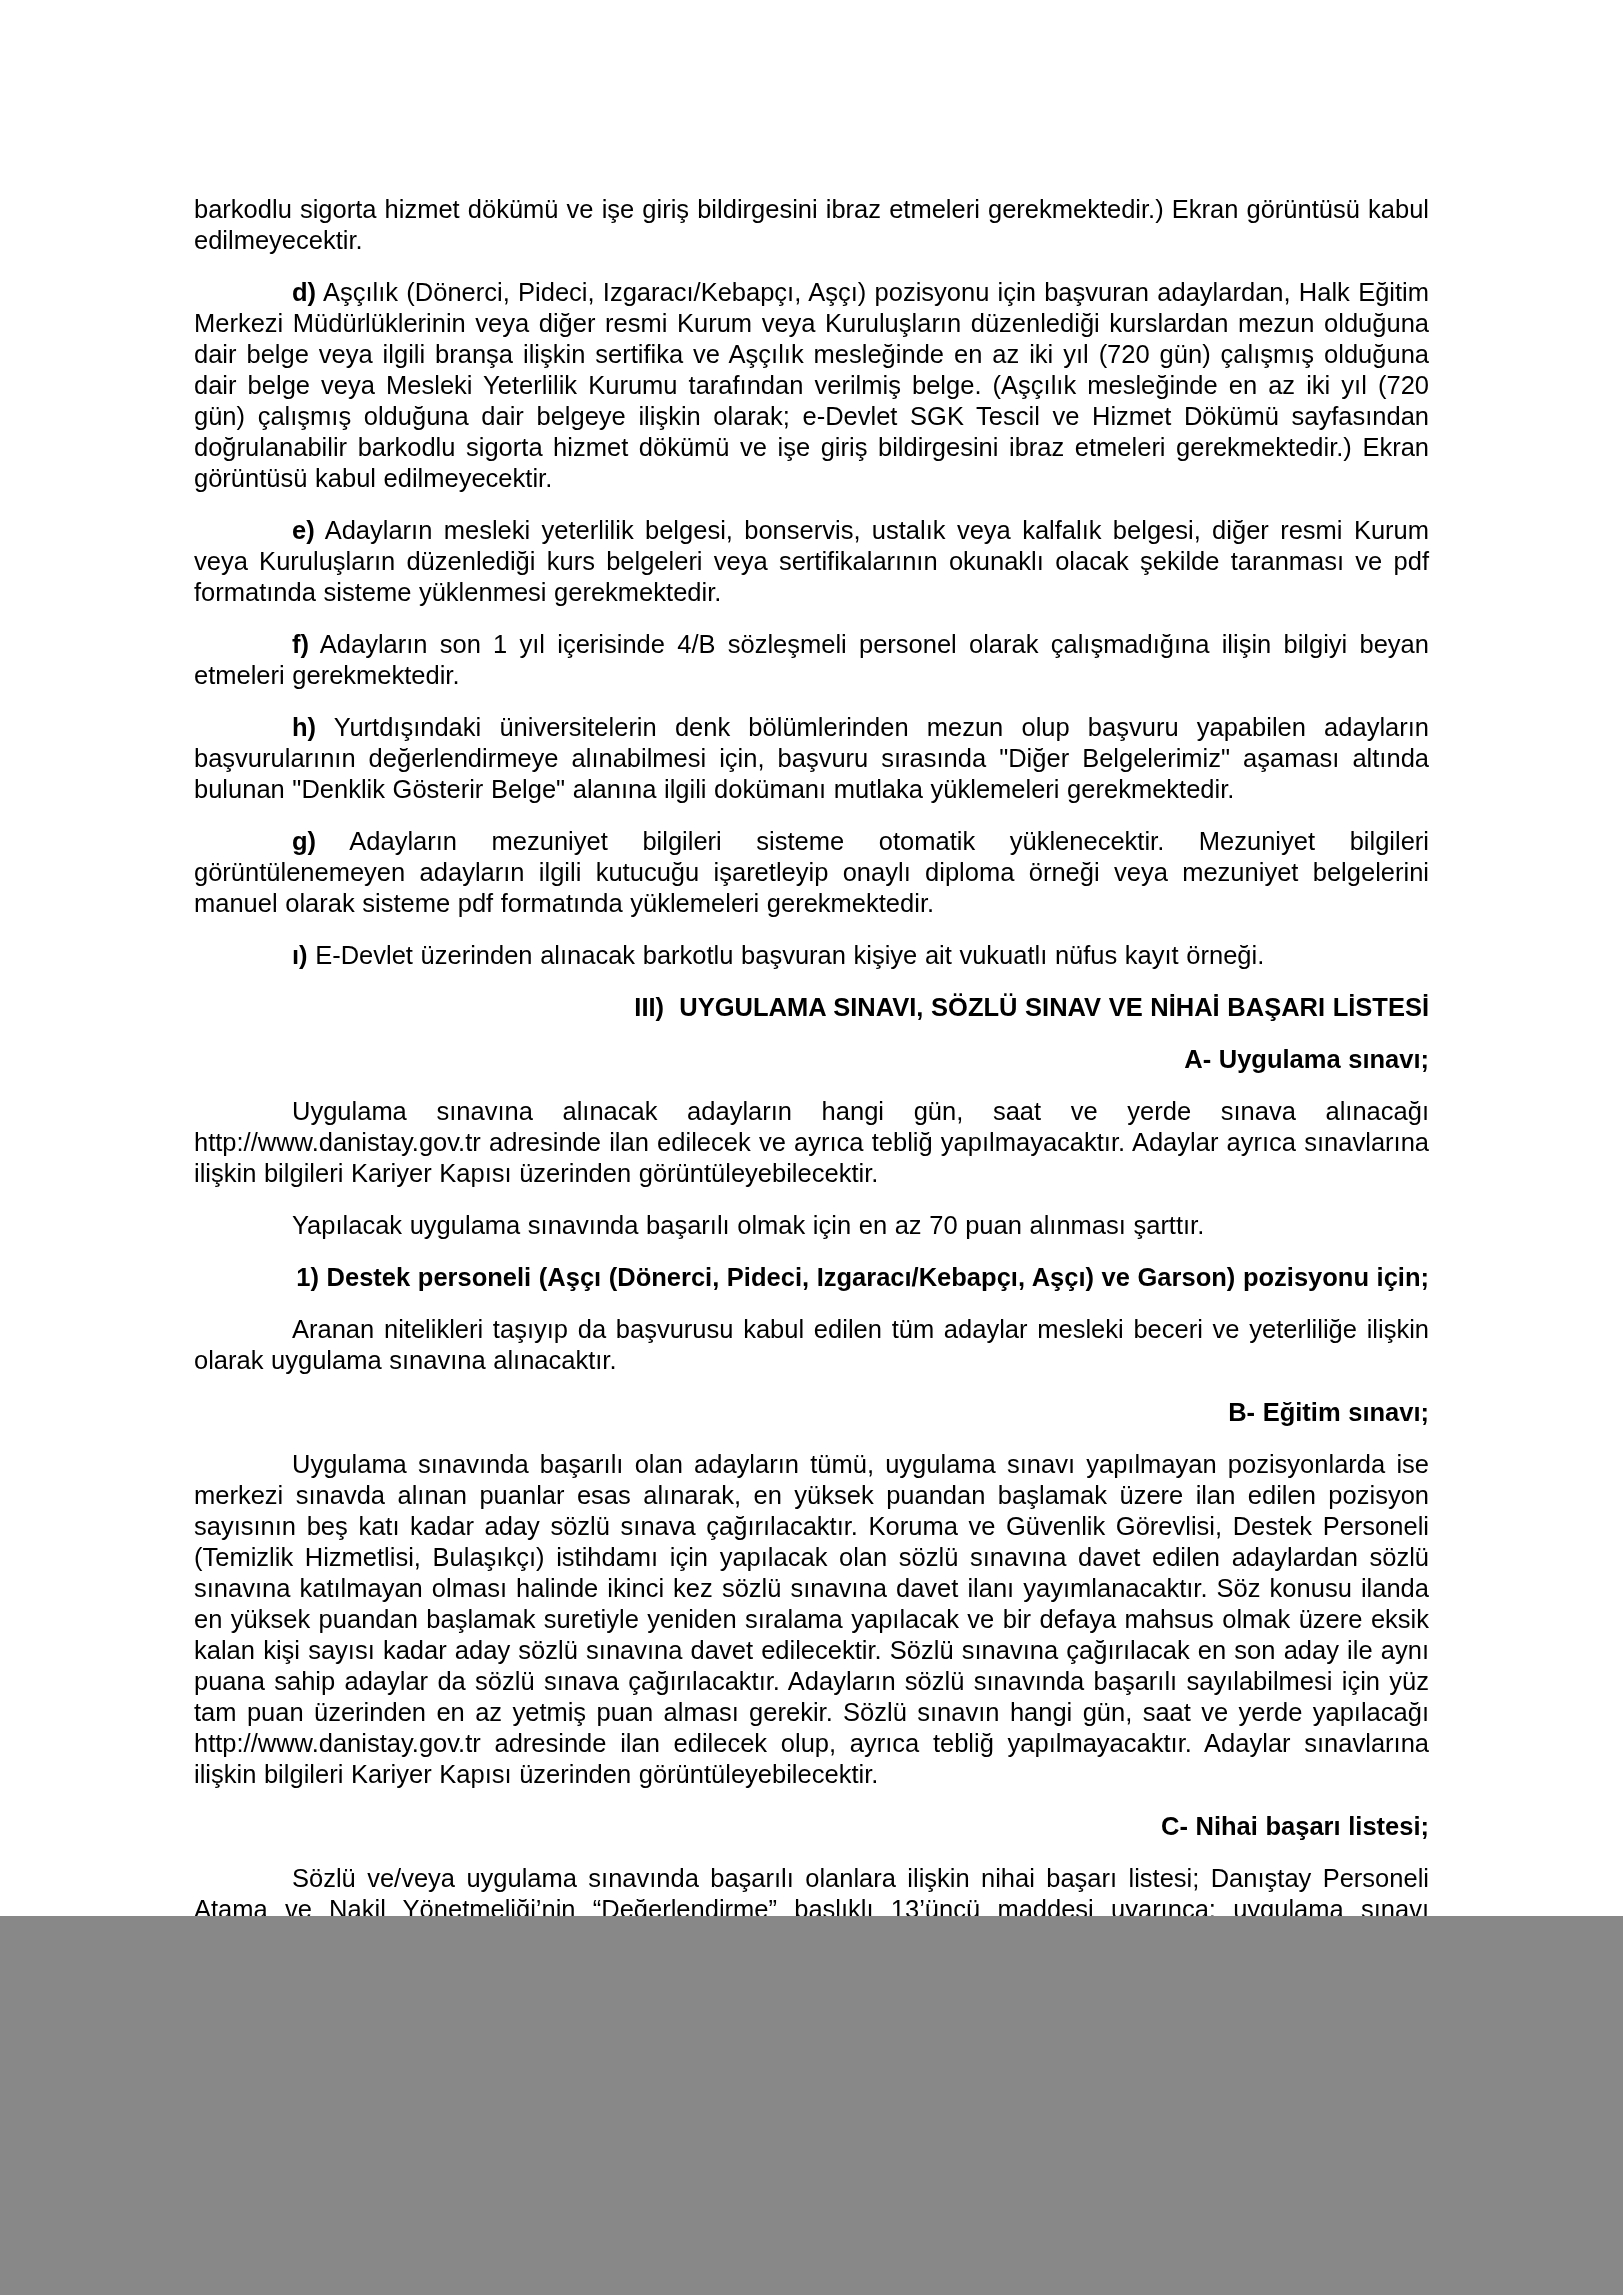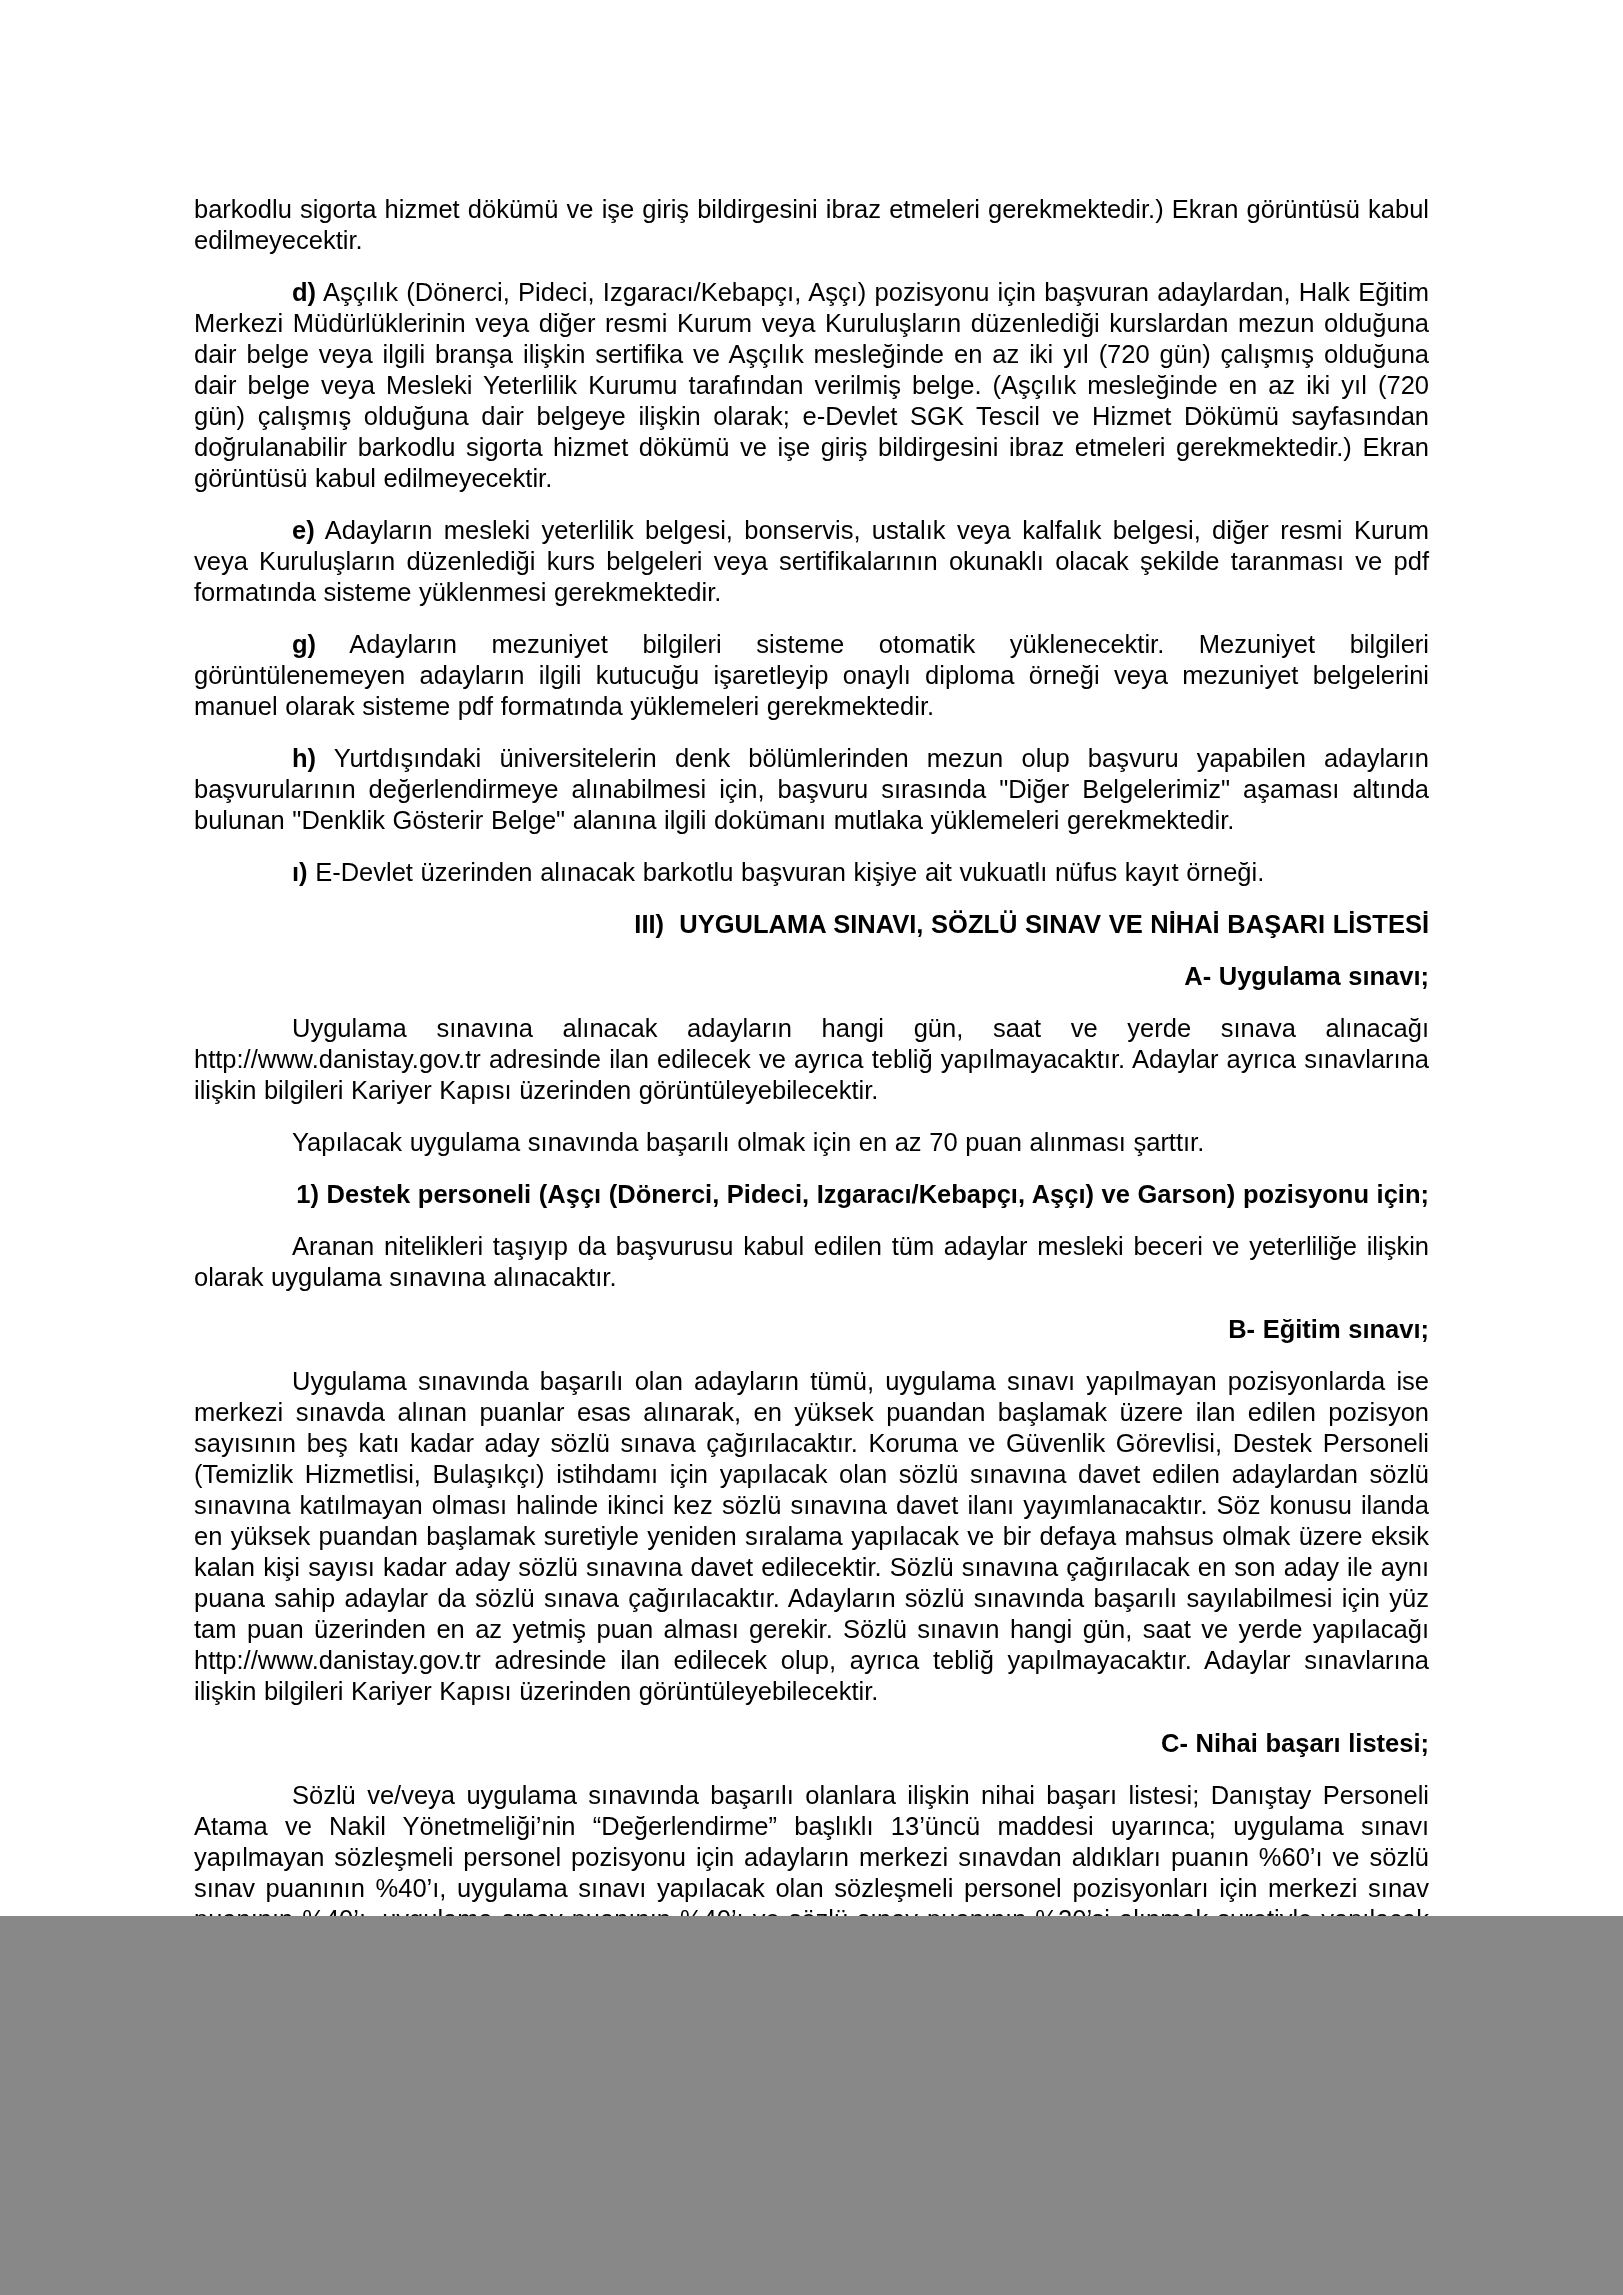--- a/index.html
+++ b/index.html
@@ -49,24 +49,25 @@
 
 <div class="page">
   <div class="content">
 
     <p class="noindent"><b class="plabel"></b><span>barkodlu sigorta hizmet dökümü ve işe giriş bildirgesini ibraz etmeleri gerekmektedir.) Ekran görüntüsü kabul edilmeyecektir.</span></p>
 
     <p><b class="plabel">d)</b><span> Aşçılık (Dönerci, Pideci, Izgaracı/Kebapçı, Aşçı) pozisyonu için başvuran adaylardan, Halk Eğitim Merkezi Müdürlüklerinin veya diğer resmi Kurum veya Kuruluşların düzenlediği kurslardan mezun olduğuna dair belge veya ilgili branşa ilişkin sertifika ve Aşçılık mesleğinde en az iki yıl (720 gün) çalışmış olduğuna dair belge veya Mesleki Yeterlilik Kurumu tarafından verilmiş belge. (Aşçılık mesleğinde en az iki yıl (720 gün) çalışmış olduğuna dair belgeye ilişkin olarak; e-Devlet SGK Tescil ve Hizmet Dökümü sayfasından doğrulanabilir barkodlu sigorta hizmet dökümü ve işe giriş bildirgesini ibraz etmeleri gerekmektedir.) Ekran görüntüsü kabul edilmeyecektir.</span></p>
 
     <p><b class="plabel">e)</b><span> Adayların mesleki yeterlilik belgesi, bonservis, ustalık veya kalfalık belgesi, diğer resmi Kurum veya Kuruluşların düzenlediği kurs belgeleri veya sertifikalarının okunaklı olacak şekilde taranması ve pdf formatında sisteme yüklenmesi gerekmektedir.</span></p>
 
+    <p><b class="plabel">f)</b><span> Adayların son 1 yıl içerisinde 4/B sözleşmeli personel olarak çalışmadığına ilişin bilgiyi beyan etmeleri gerekmektedir.</span></p>
+
+    <p><b class="plabel">h)</b><span> Yurtdışındaki üniversitelerin denk bölümlerinden mezun olup başvuru yapabilen adayların başvurularının değerlendirmeye alınabilmesi için, başvuru sırasında "Diğer Belgelerimiz" aşaması altında bulunan "Denklik Gösterir Belge" alanına ilgili dokümanı mutlaka yüklemeleri gerekmektedir.</span></p>
 
     <p><b class="plabel">g)</b><span> Adayların mezuniyet bilgileri sisteme otomatik yüklenecektir. Mezuniyet bilgileri görüntülenemeyen adayların ilgili kutucuğu işaretleyip onaylı diploma örneği veya mezuniyet belgelerini manuel olarak sisteme pdf formatında yüklemeleri gerekmektedir.</span></p>
-
-    <p><b class="plabel">h)</b><span> Yurtdışındaki üniversitelerin denk bölümlerinden mezun olup başvuru yapabilen adayların başvurularının değerlendirmeye alınabilmesi için, başvuru sırasında "Diğer Belgelerimiz" aşaması altında bulunan "Denklik Gösterir Belge" alanına ilgili dokümanı mutlaka yüklemeleri gerekmektedir.</span></p>
 
     <p><b class="plabel">ı)</b><span> E-Devlet üzerinden alınacak barkotlu başvuran kişiye ait vukuatlı nüfus kayıt örneği.</span></p>
 
     <p class="heading"><b class="plabel">III)</b><span>&nbsp; UYGULAMA SINAVI, SÖZLÜ SINAV VE NİHAİ BAŞARI LİSTESİ</span></p>
 
     <p class="heading"><b class="plabel">A-</b><span> Uygulama sınavı;</span></p>
 
     <p><b class="plabel"></b><span>Uygulama sınavına alınacak adayların hangi gün, saat ve yerde sınava alınacağı http://www.danistay.gov.tr adresinde ilan edilecek ve ayrıca tebliğ yapılmayacaktır. Adaylar ayrıca sınavlarına ilişkin bilgileri Kariyer Kapısı üzerinden görüntüleyebilecektir.</span></p>
 
     <p><b class="plabel"></b><span>Yapılacak uygulama sınavında başarılı olmak için en az 70 puan alınması şarttır.</span></p>

